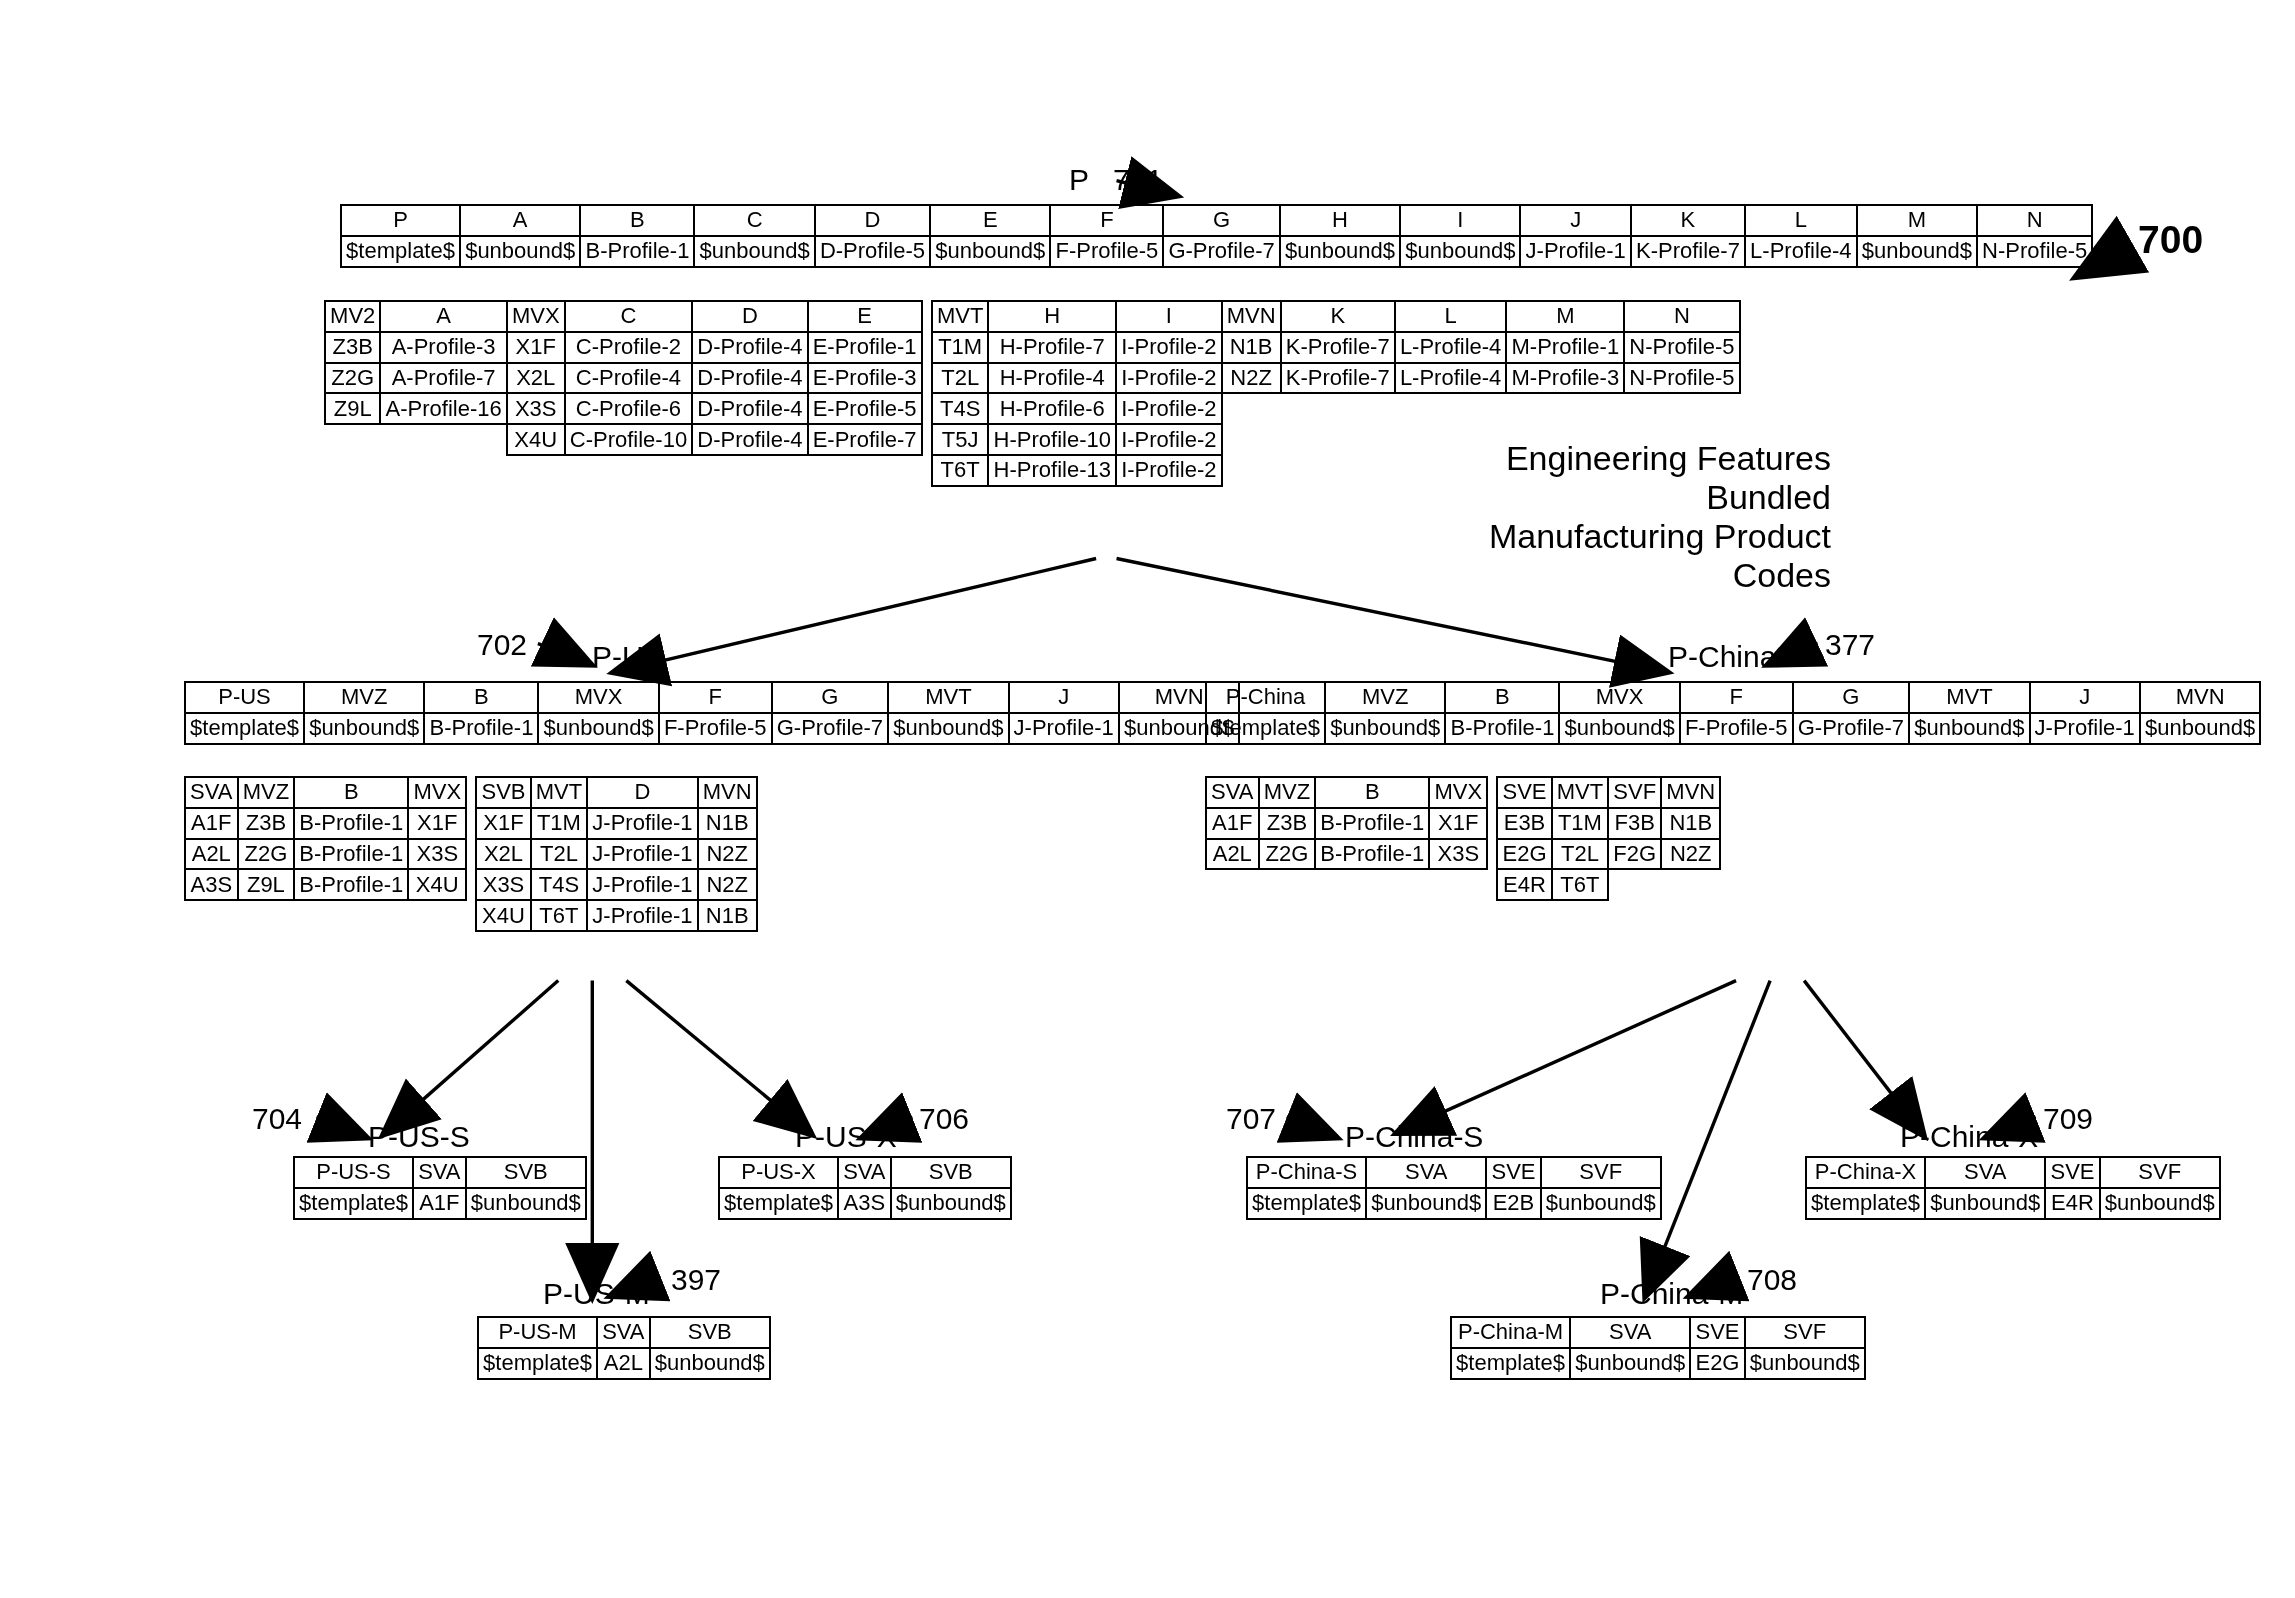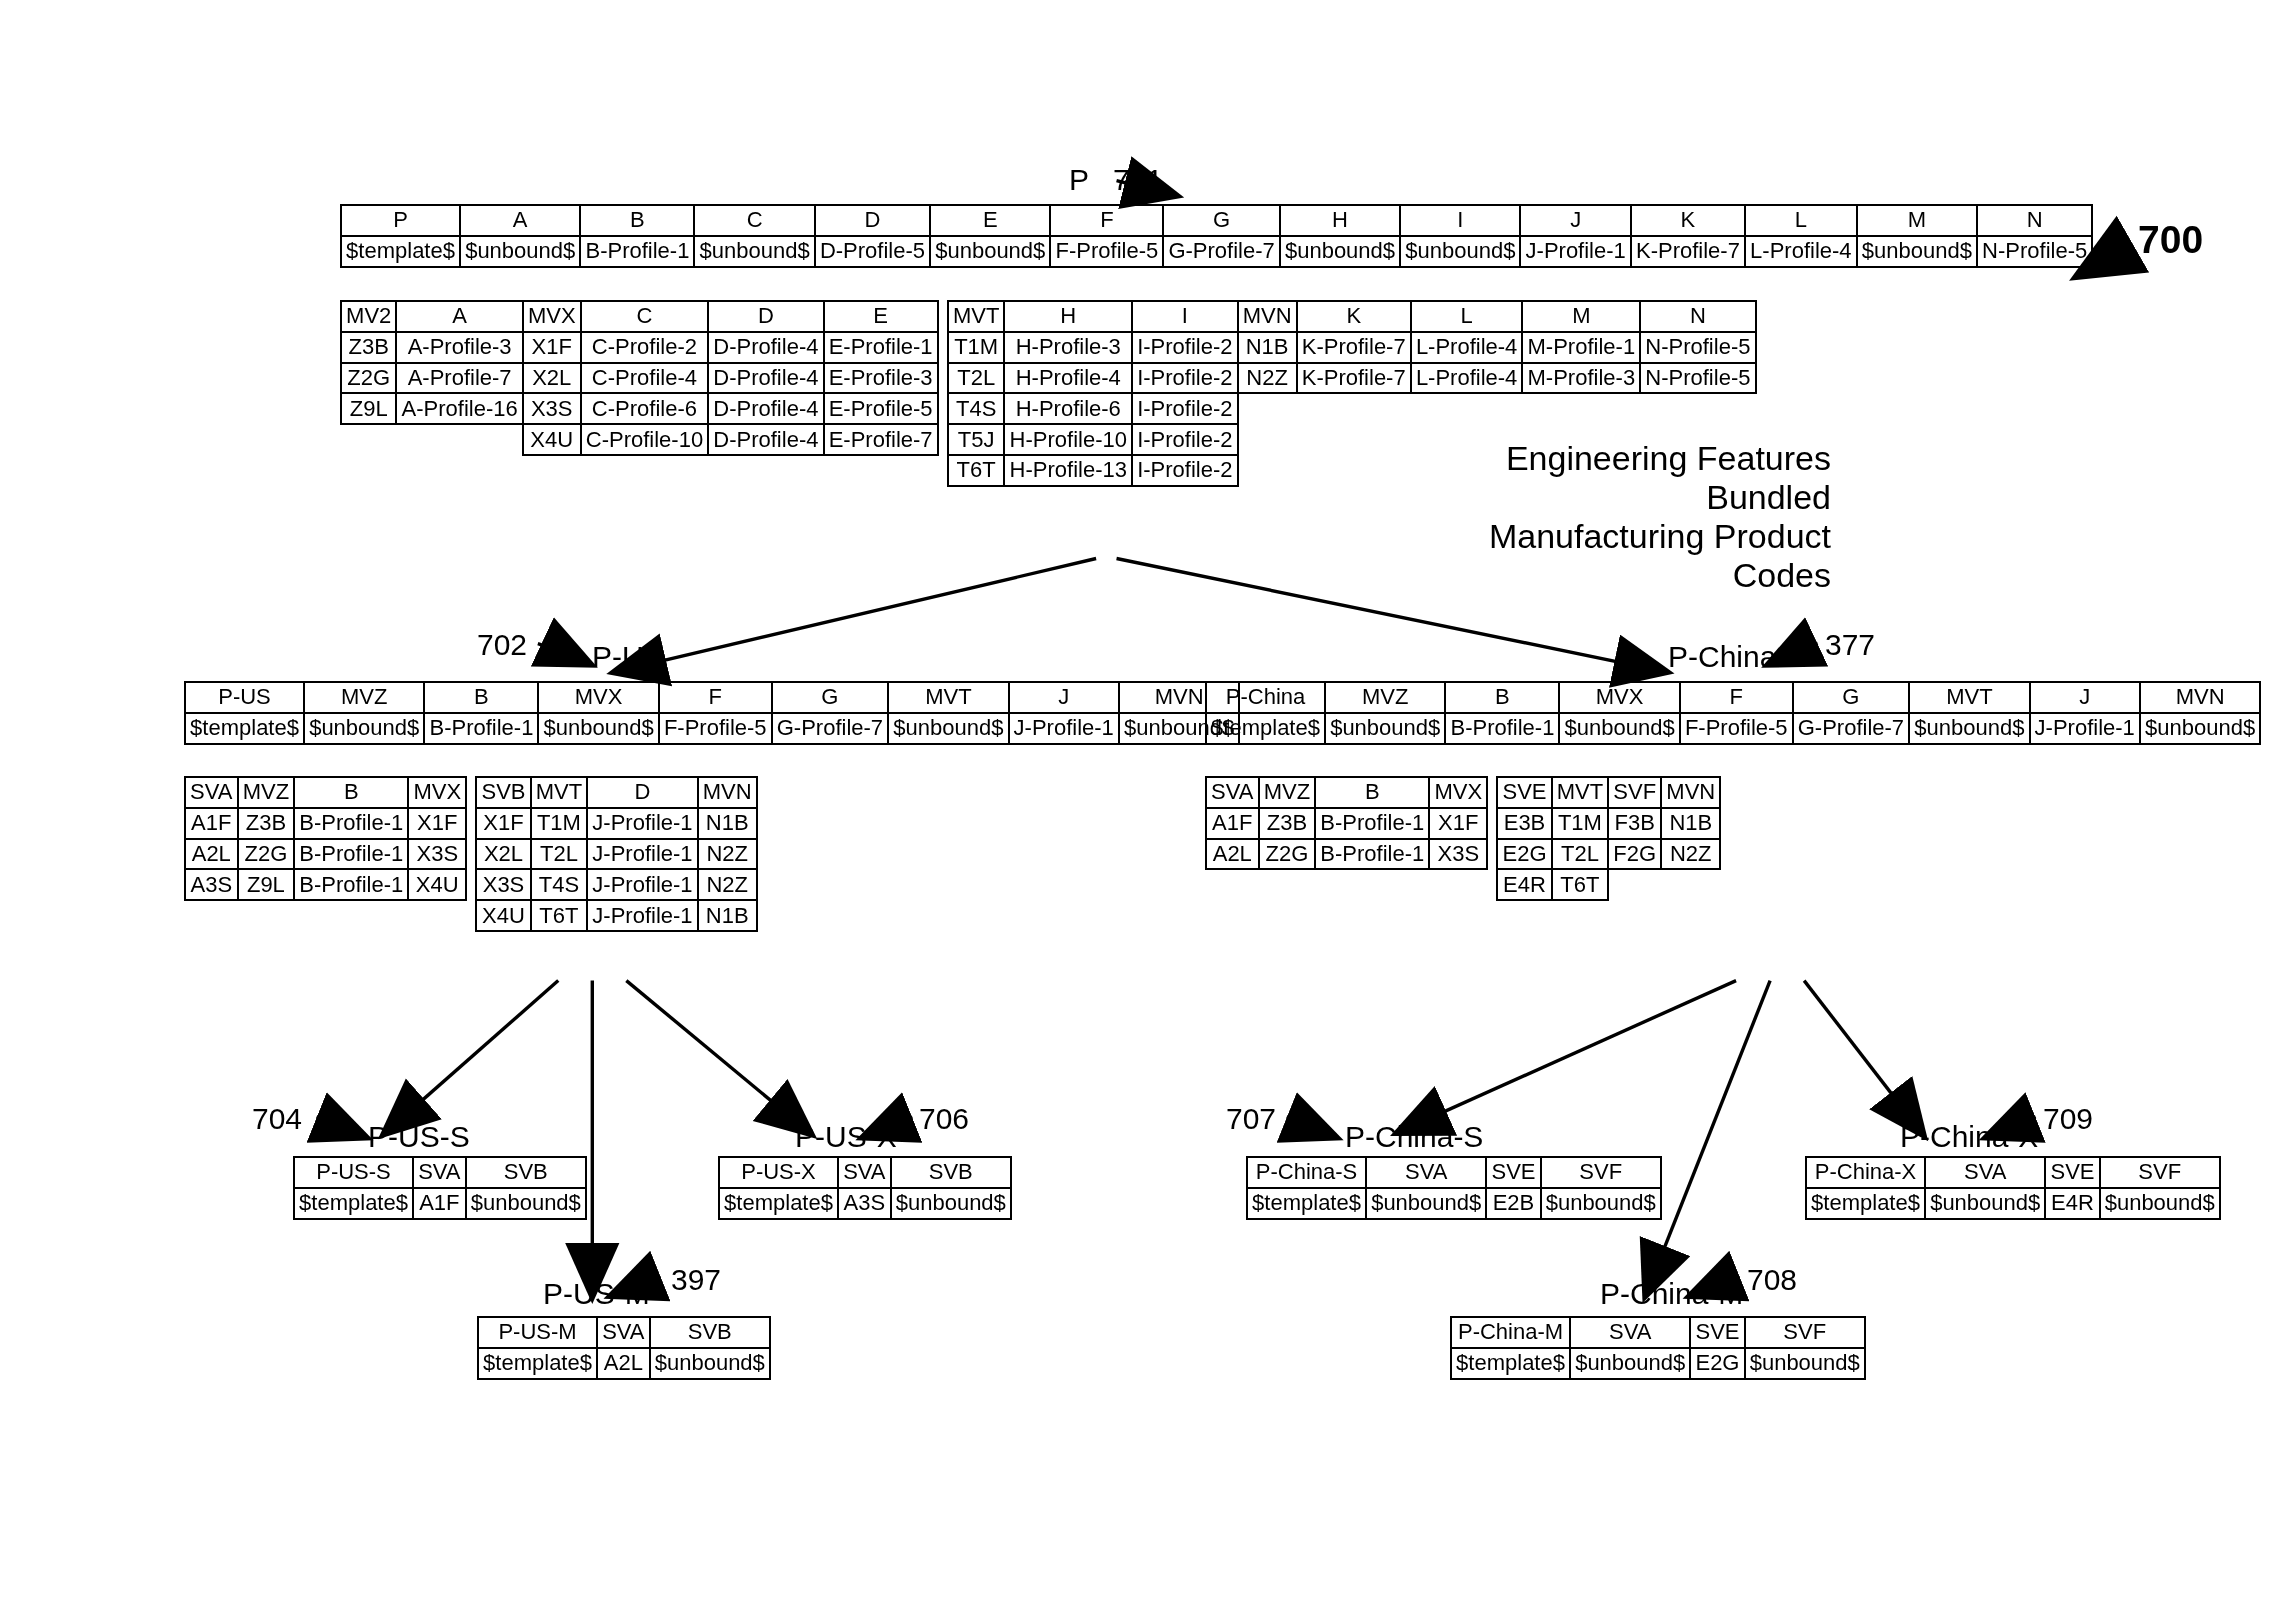--- a/index.html
+++ b/index.html
@@ -95,21 +95,21 @@
           <td>$unbound$</td>
           <td>J-Profile-1</td>
           <td>K-Profile-7</td>
           <td>L-Profile-4</td>
           <td>$unbound$</td>
           <td>N-Profile-5</td>
         </tr>
 </tbody>
     </table>
 
-<table class="tbl" style="left:340px;top:300px;">
+<table class="tbl" style="left:324px;top:300px;">
   <tbody>
         <tr>
           <td>MV2</td>
           <td>A</td>
           <td>MVX</td>
           <td>C</td>
           <td>D</td>
           <td>E</td>
           <td class="noborder"></td>
           <td>MVT</td>
@@ -123,21 +123,21 @@
         </tr>
   <tr>
           <td>Z3B</td>
           <td>A-Profile-3</td>
           <td>X1F</td>
           <td>C-Profile-2</td>
           <td>D-Profile-4</td>
           <td>E-Profile-1</td>
           <td class="noborder"></td>
           <td>T1M</td>
-          <td>H-Profile-3</td>
+          <td>H-Profile-7</td>
           <td>I-Profile-2</td>
           <td>N1B</td>
           <td>K-Profile-7</td>
           <td>L-Profile-4</td>
           <td>M-Profile-1</td>
           <td>N-Profile-5</td>
         </tr>
   <tr>
           <td>Z2G</td>
           <td>A-Profile-7</td>

